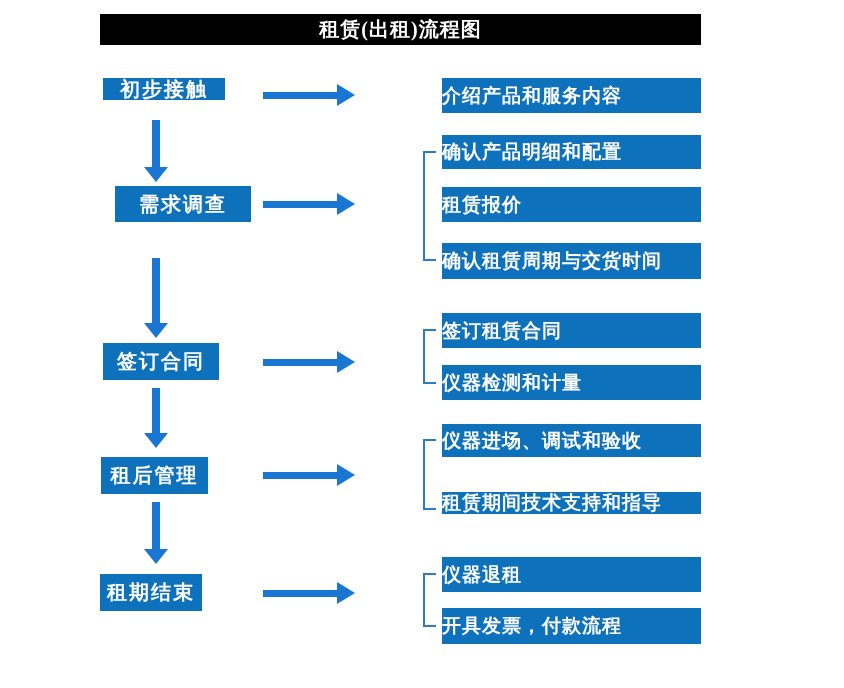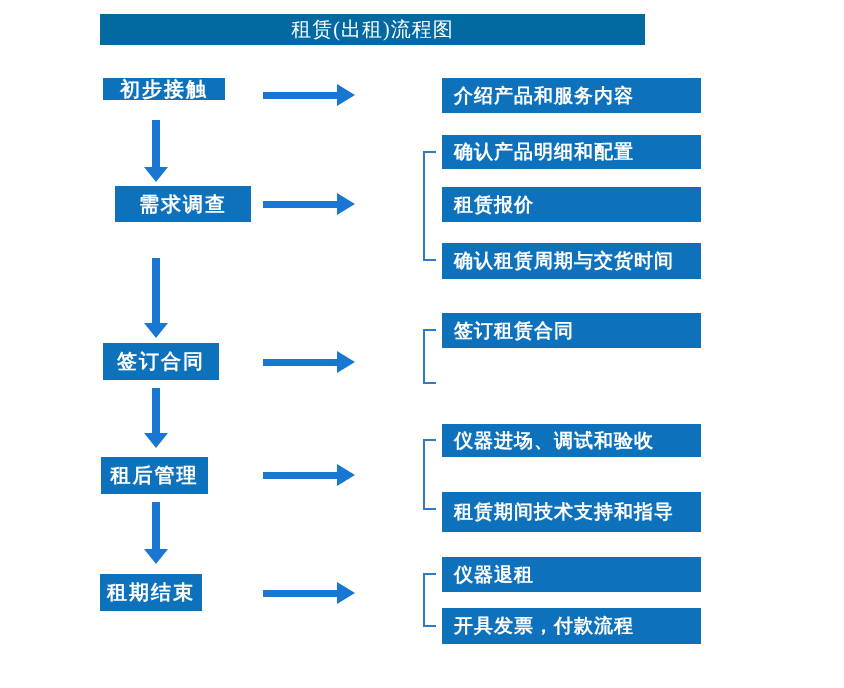--- a/index.html
+++ b/index.html
@@ -1,49 +1,49 @@
 <!DOCTYPE html>
 <html><head>
 <meta charset="utf-8">
 <style>
   html,body{margin:0;padding:0;background:#ffffff;}
   .canvas{
     position:relative;width:844px;height:688px;background:#ffffff;
     font-family:"Liberation Serif","DejaVu Serif",serif;overflow:hidden;
   }
   .title-bar{
-    position:absolute;left:100px;top:14px;width:545px;height:31px;
-    background:#0369a1;color:#ffffff;display:flex;align-items:center;justify-content:center;
-    font-size:20px;font-weight:normal;letter-spacing:1px;
+    position:absolute;left:100px;top:14px;width:601px;height:31px;
+    background:#000000;color:#ffffff;display:flex;align-items:center;justify-content:center;
+    font-size:20px;font-weight:bold;letter-spacing:1px;
   }
   .step-box{
     position:absolute;background:#0e71bc;color:#ffffff;
     display:flex;align-items:center;justify-content:center;
     font-size:20px;font-weight:bold;letter-spacing:2px;
   }
   .detail-box{
     position:absolute;left:442px;width:259px;background:#0e71bc;color:#ffffff;
-    display:flex;align-items:center;box-sizing:border-box;padding-left:12px;
+    display:flex;align-items:center;box-sizing:border-box;
     font-size:19px;font-weight:bold;letter-spacing:1px;white-space:nowrap;
   }
   
   .lb1{left:103px;top:78px;width:122px;height:22px;}
   .lb2{left:103px;top:186px;width:136px;height:36px;margin-left:12px;}
   .lb3{left:103px;top:343px;width:116px;height:37px;}
   .lb4{left:101px;top:457px;width:107px;height:37px;}
   .lb5{left:100px;top:574px;width:102px;height:37px;}
   
   .rb1{top:78px;height:35px;}
   .rb2{top:135px;height:34px;}
   .rb3{top:187px;height:35px;}
   .rb4{top:243px;height:36px;}
   .rb5{top:313px;height:35px;}
   .rb6{top:365px;height:35px;}
   .rb7{top:424px;height:33px;}
-  .rb8{top:492px;height:40px;}
+  .rb8{top:492px;height:22px;}
   .rb9{top:557px;height:35px;}
   .rb10{top:608px;height:36px;}
   
   .h-arrow{position:absolute;left:263px;width:92px;height:22px;}
   .h-arrow .shaft{position:absolute;left:0;top:8px;width:74px;height:7px;background:#1976d2;}
   .h-arrow .head{position:absolute;right:0;top:0;width:0;height:0;
     border-top:11px solid transparent;border-bottom:11px solid transparent;border-left:18px solid #1976d2;}
   .ha1{top:84px;} .ha2{top:193px;} .ha3{top:351px;} .ha4{top:464px;} .ha5{top:582px;}
   
   .v-arrow{position:absolute;left:144px;width:24px;}
@@ -75,20 +75,21 @@
   <div class="step-box lb2">需求调查</div>
   <div class="step-box lb3">签订合同</div>
   <div class="step-box lb4">租后管理</div>
   <div class="step-box lb5">租期结束</div>
 
   <div class="detail-box rb1">介绍产品和服务内容</div>
   <div class="detail-box rb2">确认产品明细和配置</div>
   <div class="detail-box rb3">租赁报价</div>
   <div class="detail-box rb4">确认租赁周期与交货时间</div>
   <div class="detail-box rb5">签订租赁合同</div>
+  <div class="detail-box rb6">仪器检测和计量</div>
   <div class="detail-box rb7">仪器进场、调试和验收</div>
   <div class="detail-box rb8">租赁期间技术支持和指导</div>
   <div class="detail-box rb9">仪器退租</div>
   <div class="detail-box rb10">开具发票，付款流程</div>
 
   <div class="h-arrow ha1">
       <div class="shaft"></div>
       <div class="head"></div>
     </div>
   <div class="h-arrow ha2">

